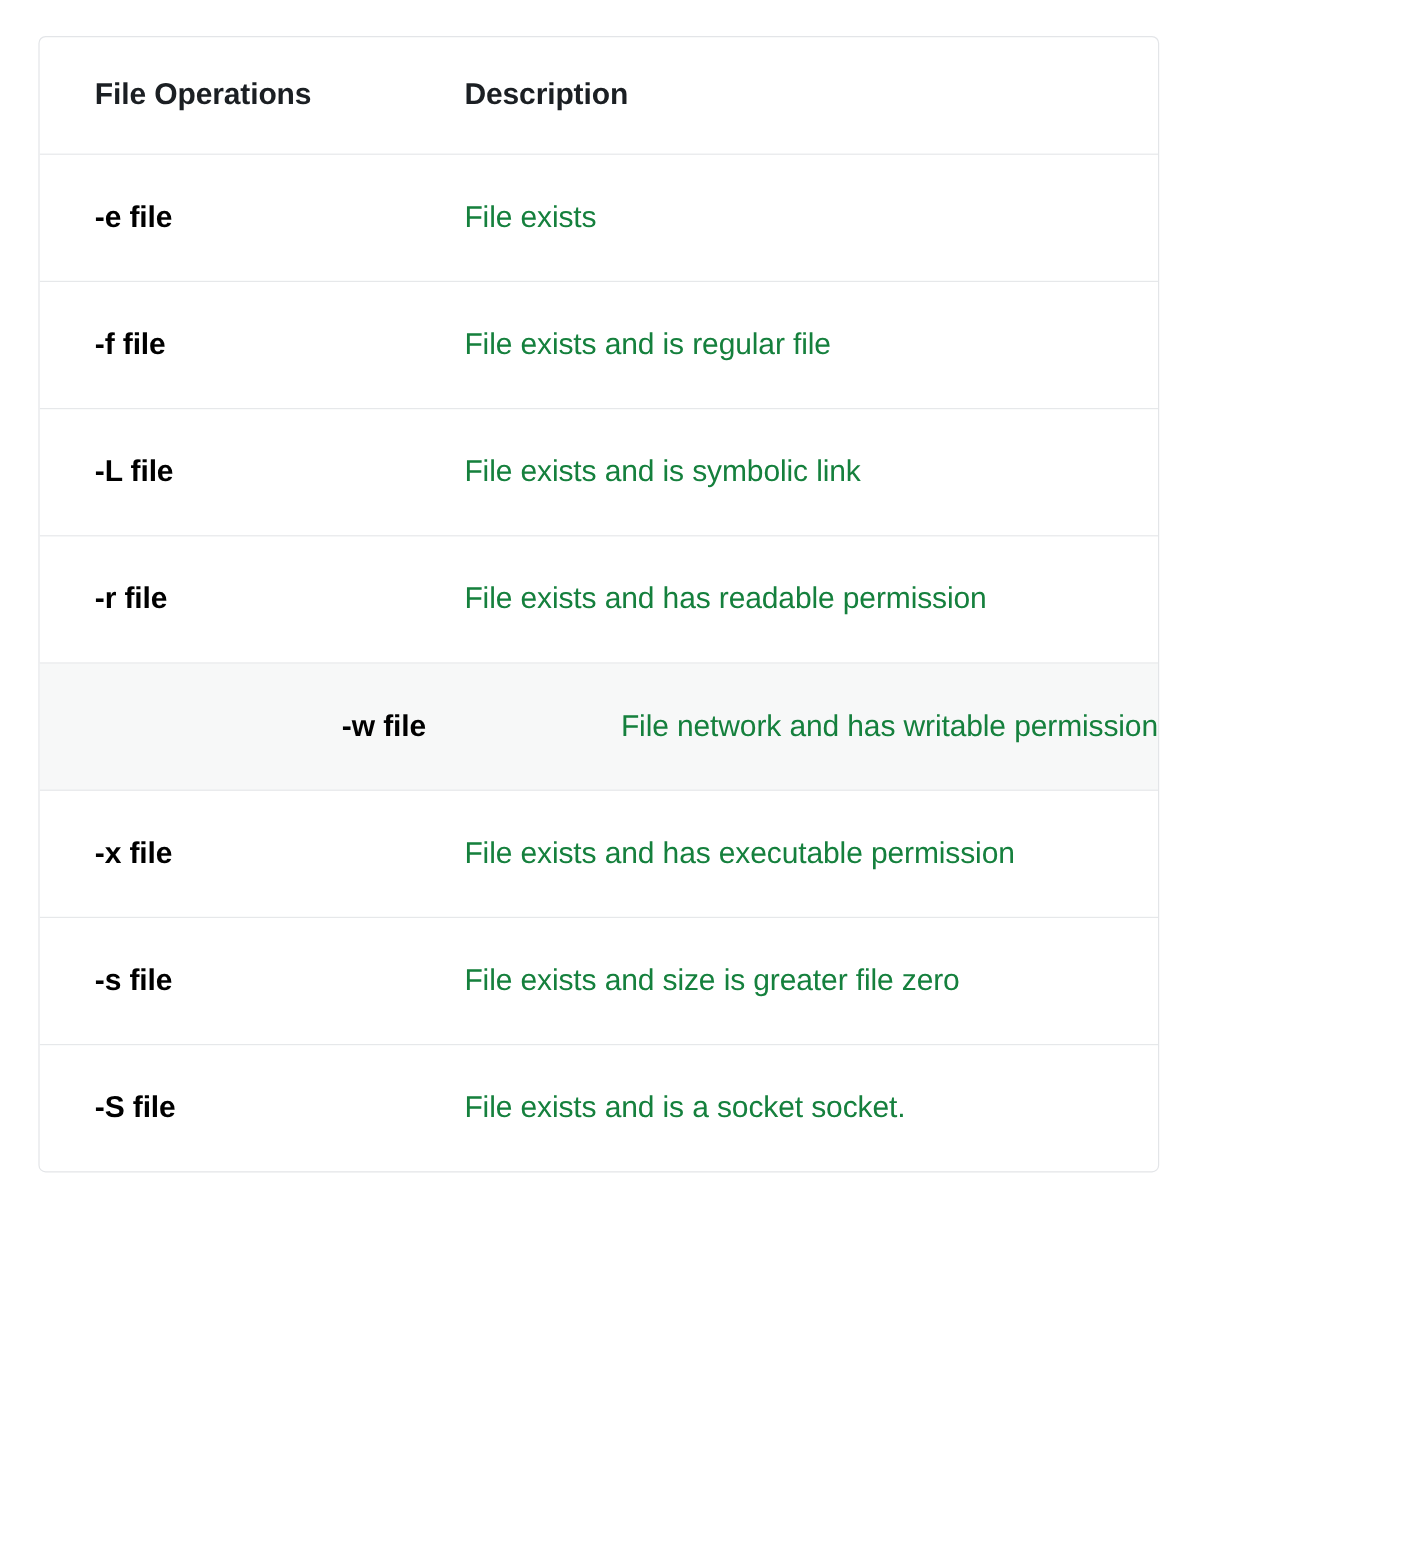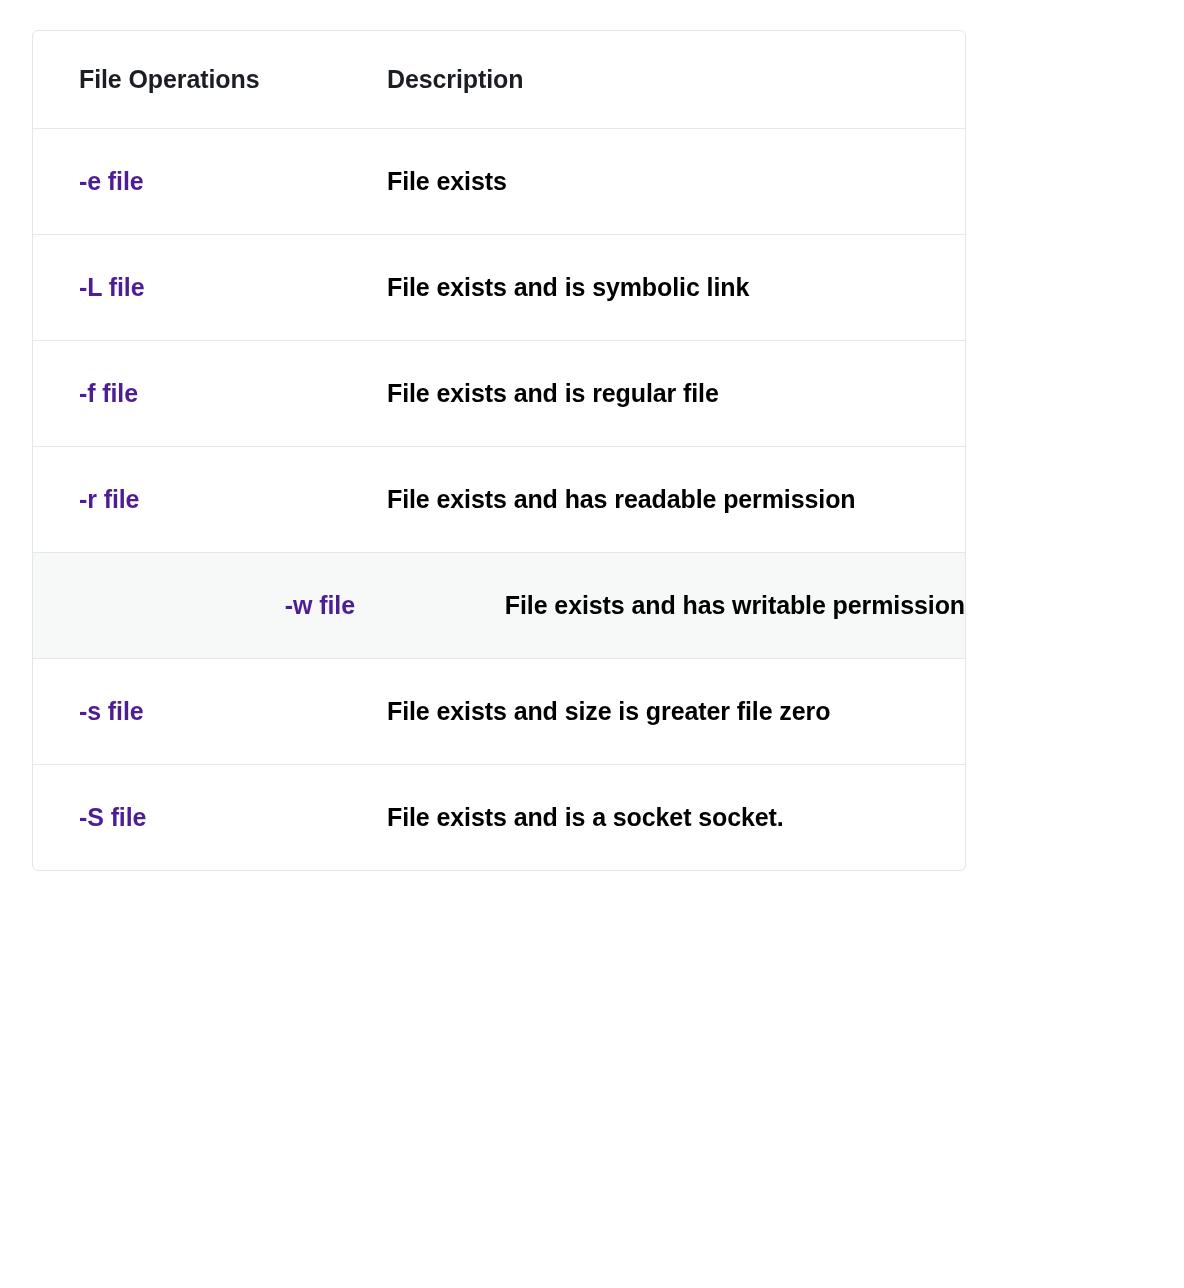--- a/index.html
+++ b/index.html
@@ -46,26 +46,26 @@
   table.ops td {
     font-size: 25px;
     color: #24292e;
     padding: 38px 0 38px 46px;
     border-bottom: 1px solid #e6e8ea;
     vertical-align: middle;
     letter-spacing: -0.1px;
   }
   table.ops td.op {
     font-weight: bold;
-    color: #4c1d95;
+    color: #000000;
   }
   table.ops td.desc {
     padding-left: 32px;
-    font-weight: 700;
-    color: #000000;
+    font-weight: 400;
+    color: #15803d;
   }
   table.ops tbody tr.alt {
     background: #f7f8f8;
     text-align: right;
   }
   table.ops tbody tr:last-child td {
     border-bottom: none;
   }
 </style>
 </head>
@@ -83,34 +83,38 @@
           <th class="op-head">File Operations</th>
           <th class="desc-head">Description</th>
         </tr>
       </thead>
       <tbody>
         <tr>
           <td class="op">-e file</td>
           <td class="desc">File exists</td>
         </tr>
         <tr>
+          <td class="op">-f file</td>
+          <td class="desc">File exists and is regular file</td>
+        </tr>
+        <tr>
           <td class="op">-L file</td>
           <td class="desc">File exists and is symbolic link</td>
-        </tr>
-        <tr>
-          <td class="op">-f file</td>
-          <td class="desc">File exists and is regular file</td>
         </tr>
         <tr>
           <td class="op">-r file</td>
           <td class="desc">File exists and has readable permission</td>
         </tr>
         <tr class="alt">
           <td class="op">-w file</td>
-          <td class="desc">File exists and has writable permission</td>
+          <td class="desc">File network and has writable permission</td>
+        </tr>
+        <tr>
+          <td class="op">-x file</td>
+          <td class="desc">File exists and has executable permission</td>
         </tr>
         <tr>
           <td class="op">-s file</td>
           <td class="desc">File exists and size is greater file zero</td>
         </tr>
         <tr>
           <td class="op">-S file</td>
           <td class="desc">File exists and is a socket socket.</td>
         </tr>
       </tbody>

